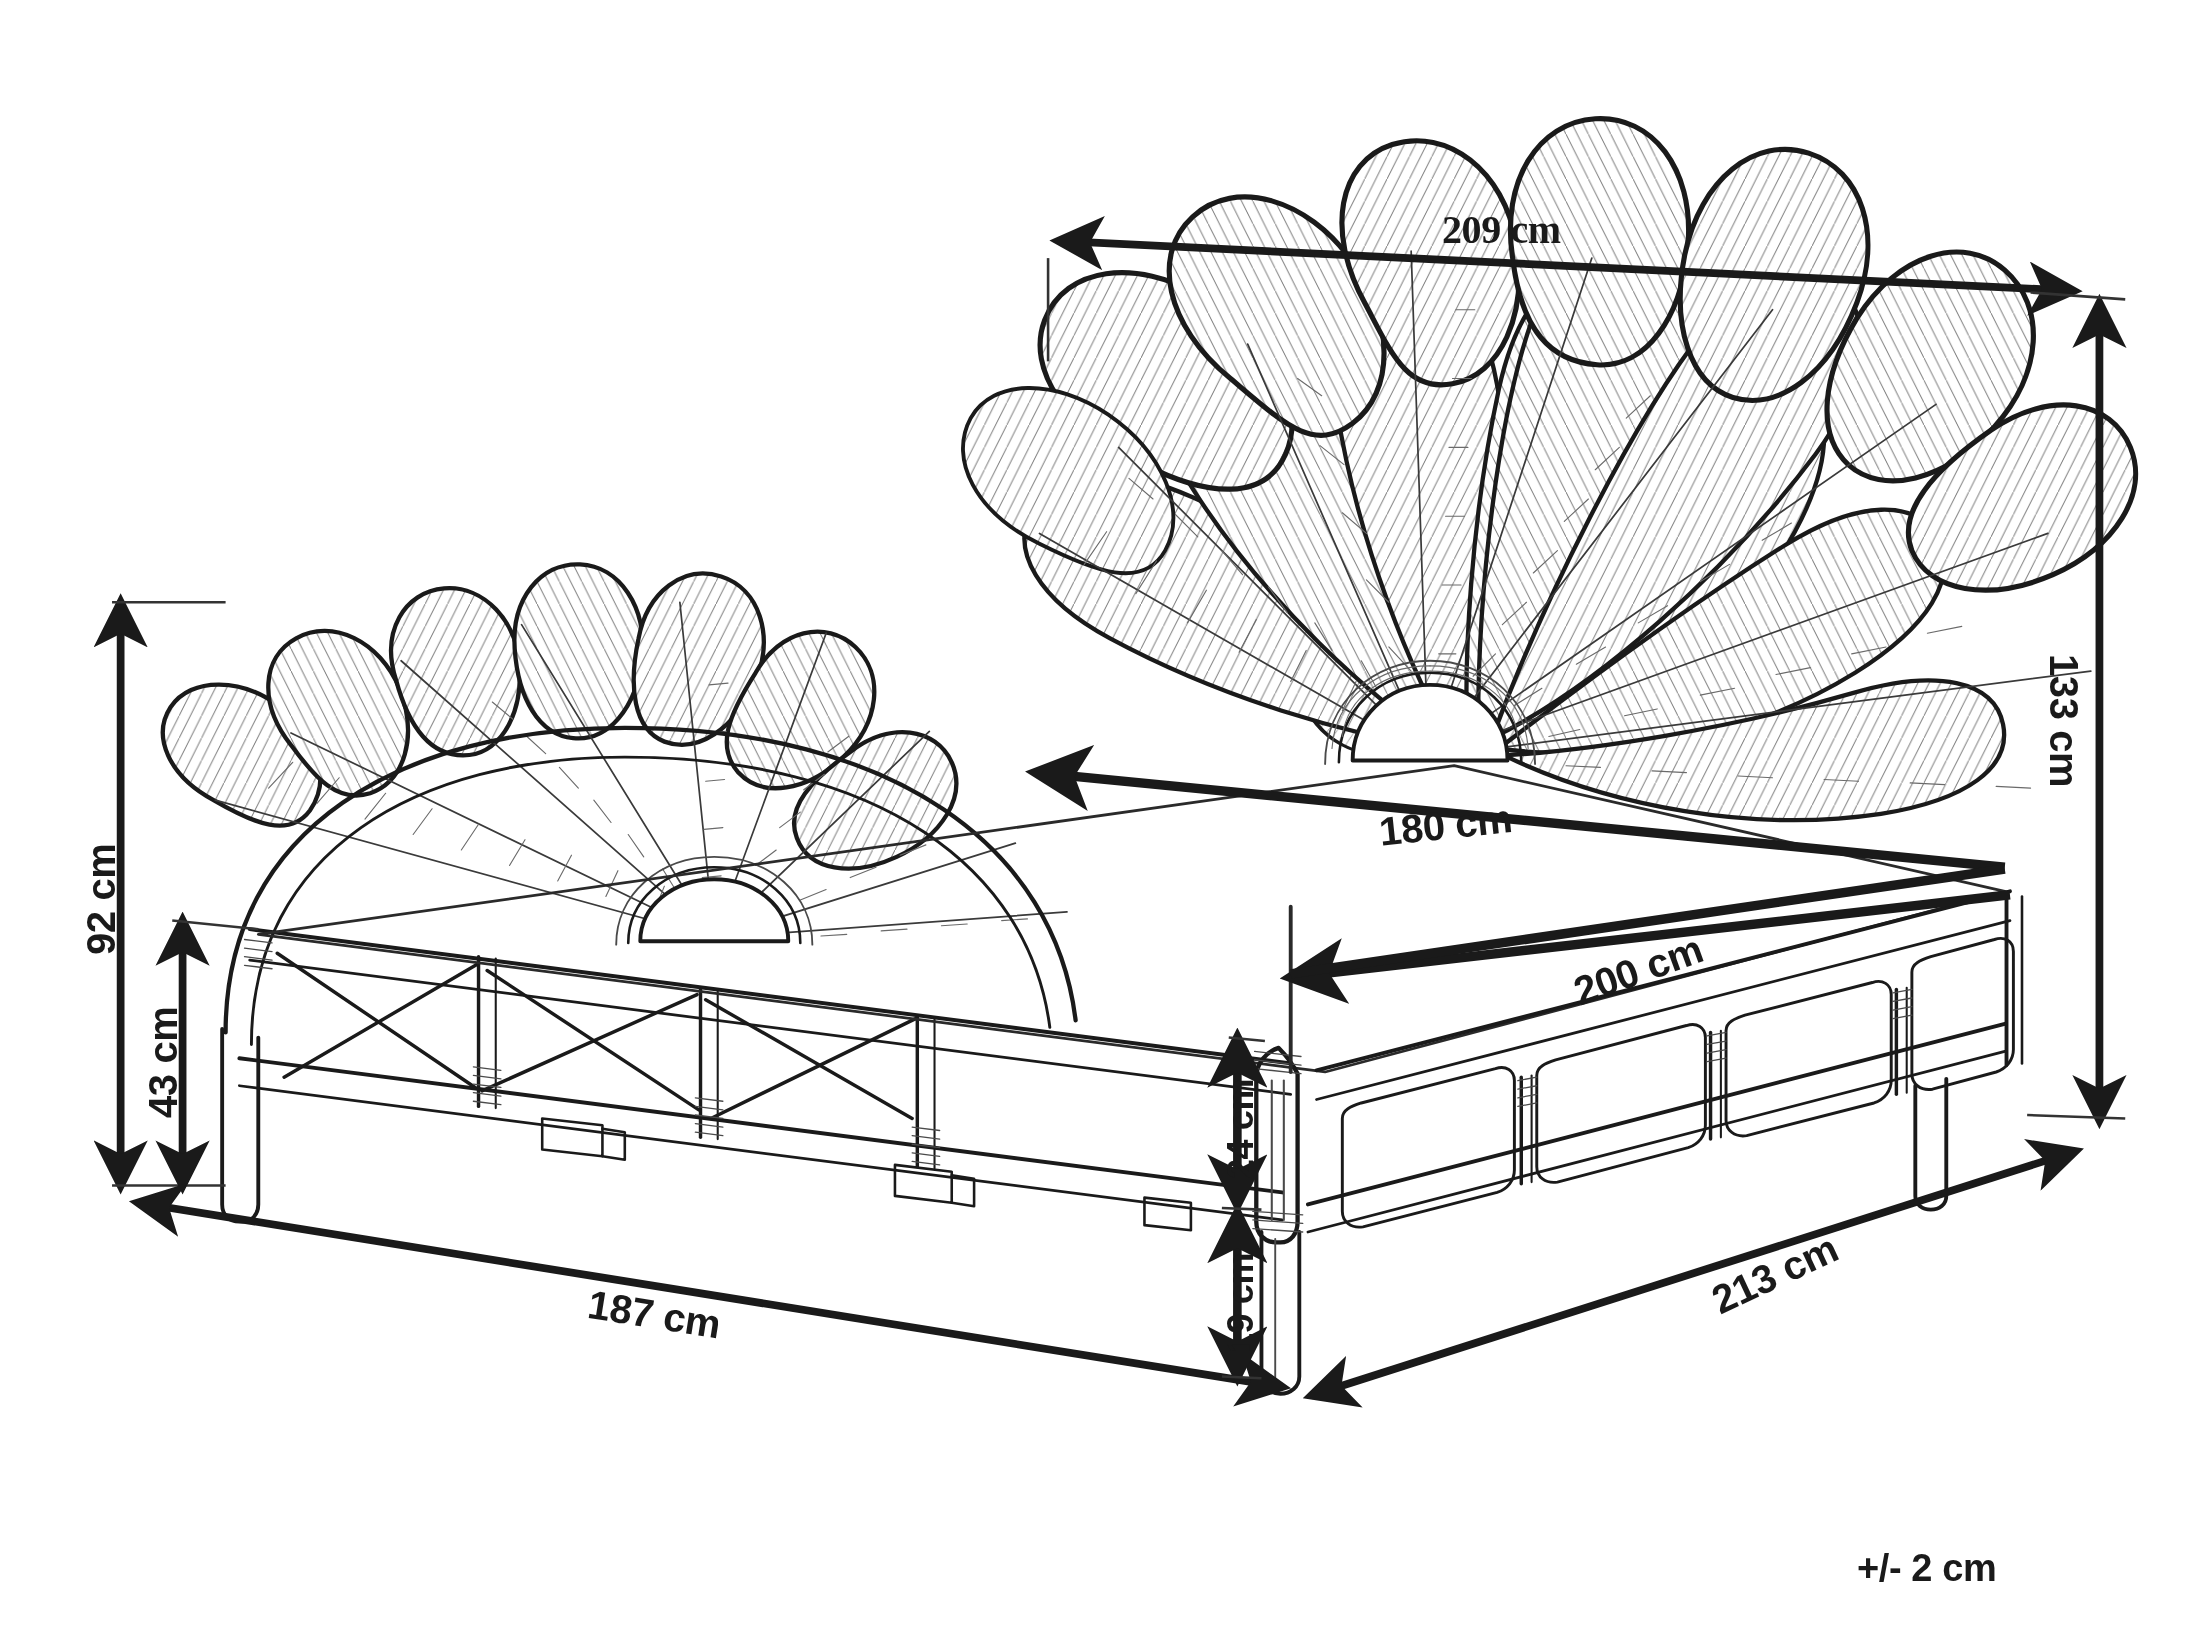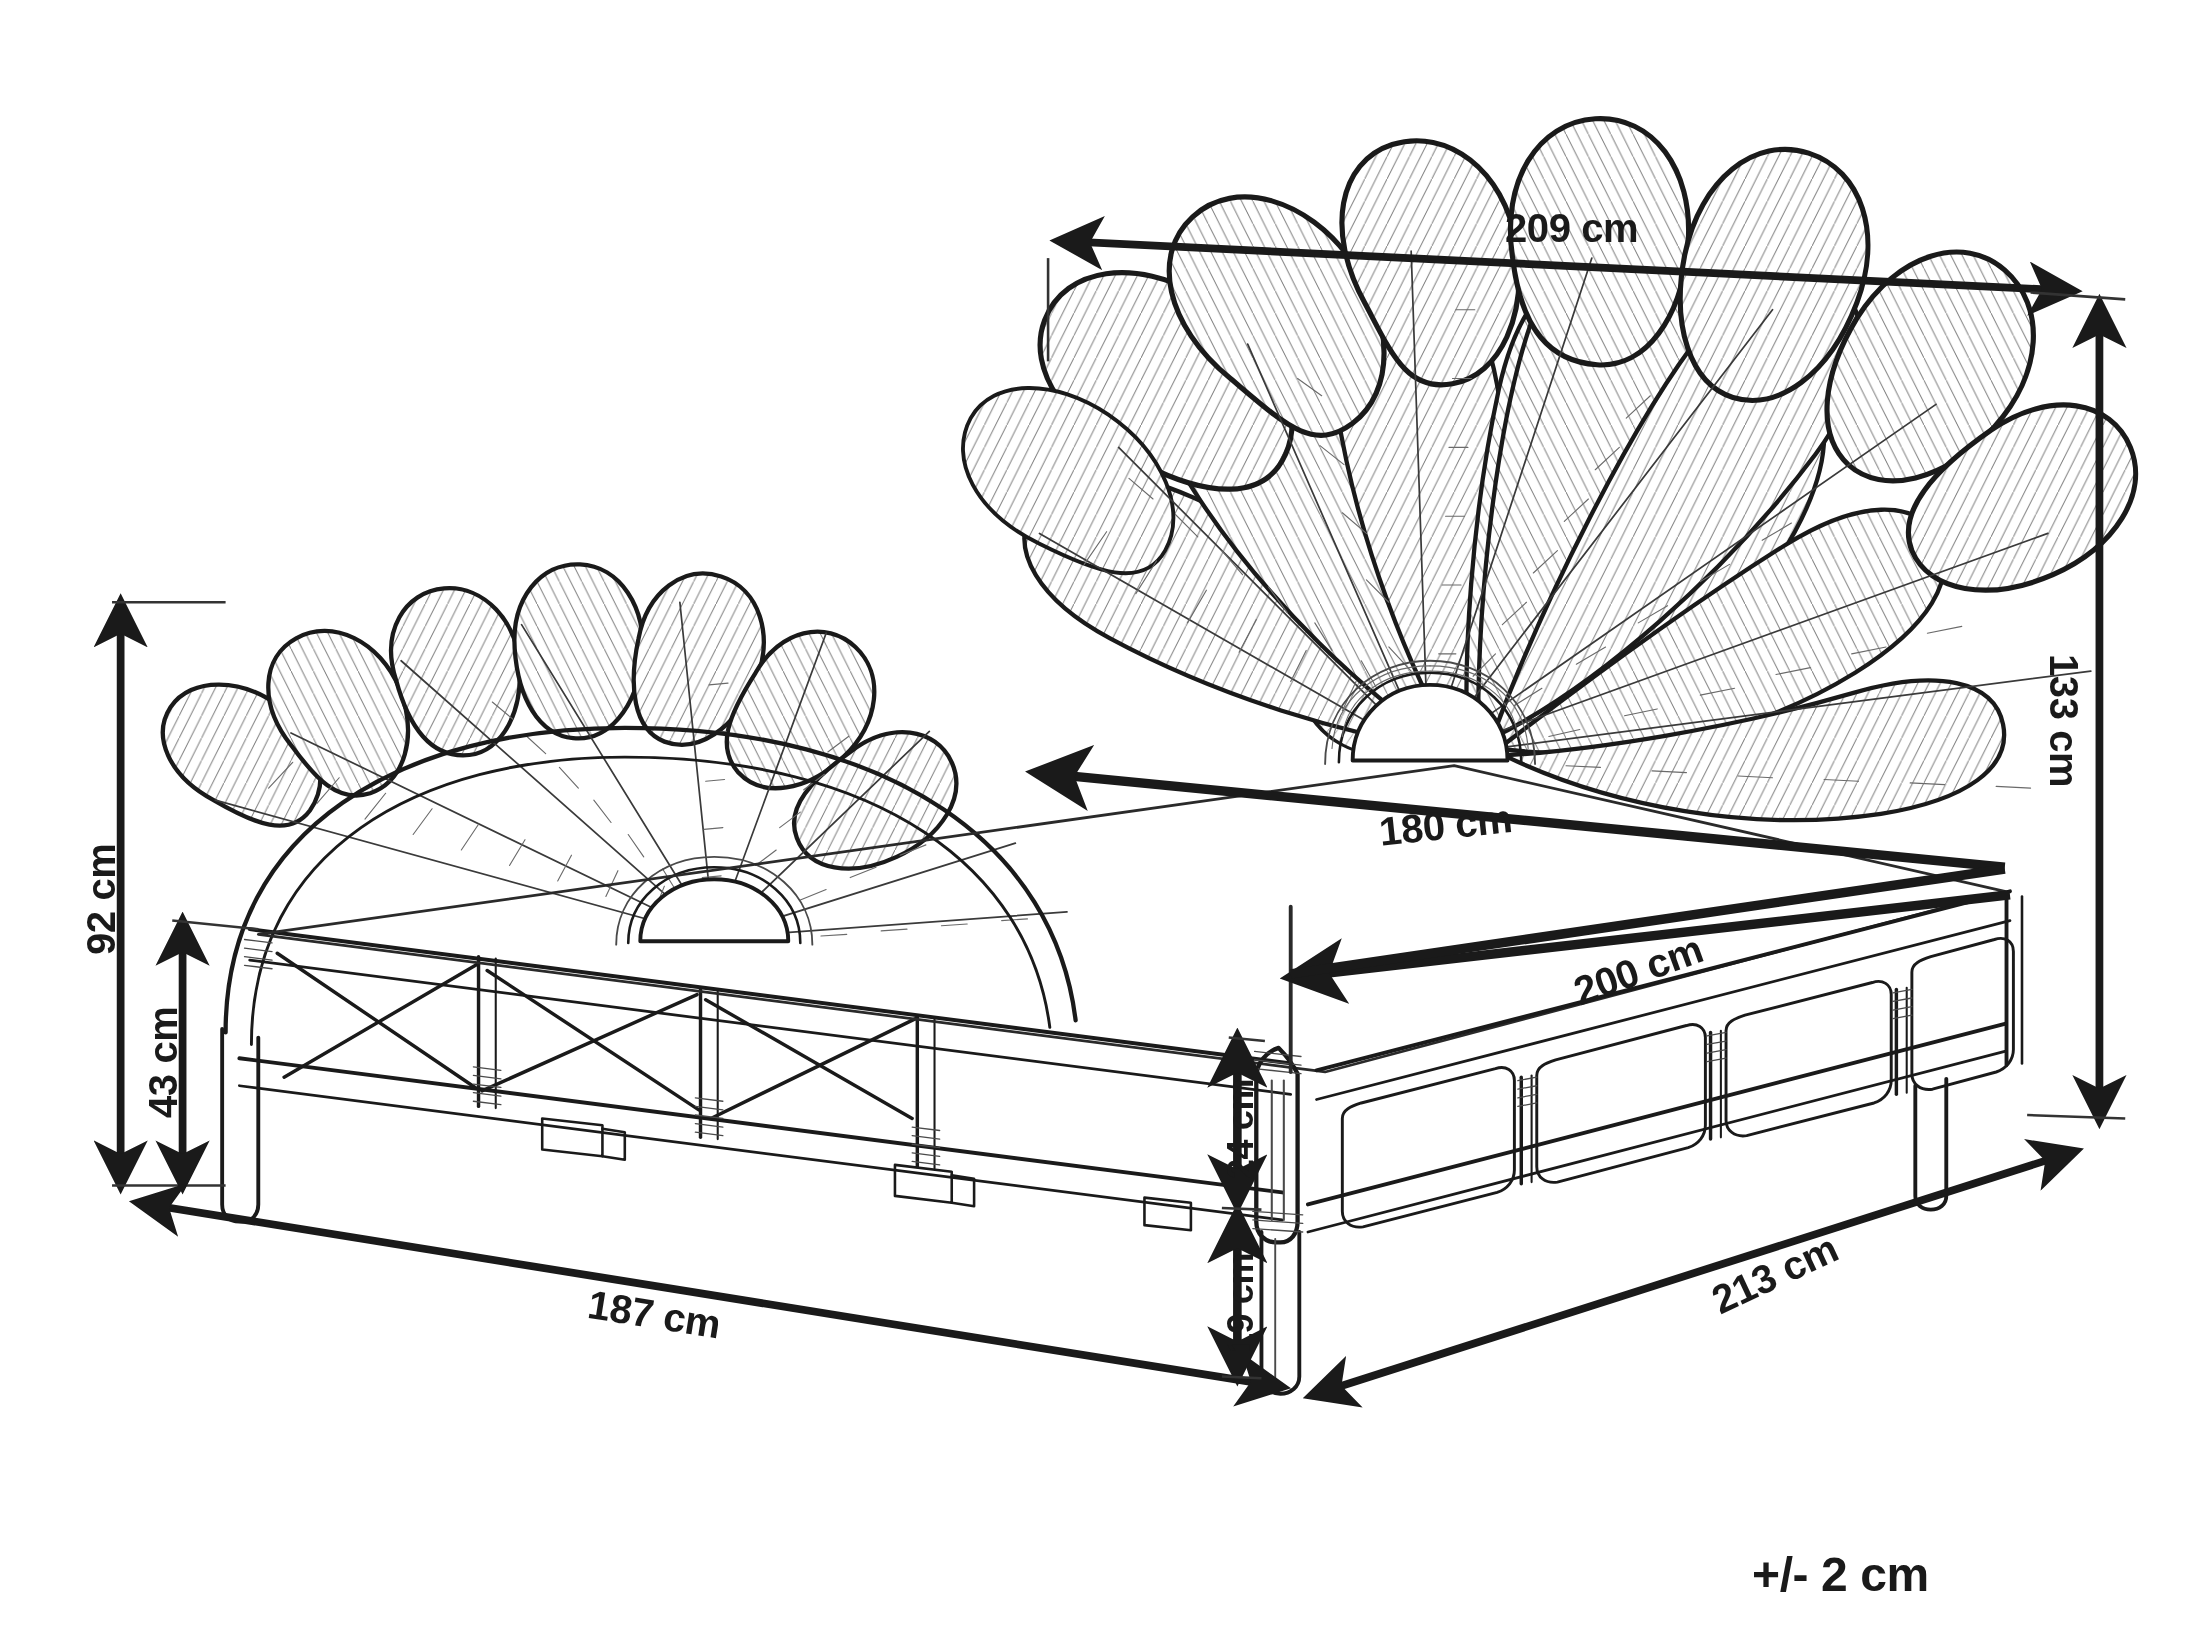--- a/index.html
+++ b/index.html
@@ -483,36 +483,36 @@
         </g>
         <g stroke-width="3" stroke="#333">
           <path d="M1428,1206 L1470,1210"></path>
           <path d="M1420,1404 L1466,1406"></path>
           <path d="M1420,1600 L1466,1602"></path>
         </g>
       </g>
     </g>
   </svg>
 
-  <div class="dim-label" style="left:1505px; top:206px; font-size:40px;">209 cm</div>
+  <div class="dim-label" style="left:1442px; top:206px; font-size:40px;font-family:Liberation Serif, serif;">209 cm</div>
 
   <div class="dim-label" style="left:2086px; top:654px; font-size:40px; transform:rotate(90deg); transform-origin:0 0;">133 cm</div>
 
   <div class="dim-label" style="left:79px; top:955px; font-size:40px; transform:rotate(-90deg); transform-origin:0 0;">92 cm</div>
 
   <div class="dim-label" style="left:141px; top:1118px; font-size:40px; transform:rotate(-90deg); transform-origin:0 0;">43 cm</div>
 
   <div class="dim-label" style="left:1377px; top:810px; font-size:40px; transform:rotate(-6deg); transform-origin:0 0;">180 cm</div>
 
   <div class="dim-label" style="left:1568px; top:972px; font-size:40px; transform:rotate(-20deg); transform-origin:0 0;">200 cm</div>
 
   <div class="dim-label" style="left:592px; top:1282px; font-size:40px; transform:rotate(9deg); transform-origin:0 0;">187 cm</div>
 
   <div class="dim-label" style="left:1705px; top:1282px; font-size:40px; transform:rotate(-25deg); transform-origin:0 0;">213 cm</div>
 
   <div class="dim-label" style="left:1220px; top:1179px; font-size:36px; transform:rotate(-90deg); transform-origin:0 0;">24 cm</div>
 
   <div class="dim-label" style="left:1220px; top:1353px; font-size:36px; transform:rotate(-90deg); transform-origin:0 0;">19 cm</div>
 
-  <div class="dim-label" style="left:1752px; top:1547px; font-size:48px;">+/- 2 cm</div>
+  <div class="dim-label" style="left:1857px; top:1547px; font-size:38px;">+/- 2 cm</div>
 
 </div>
 
 
 </body></html>

